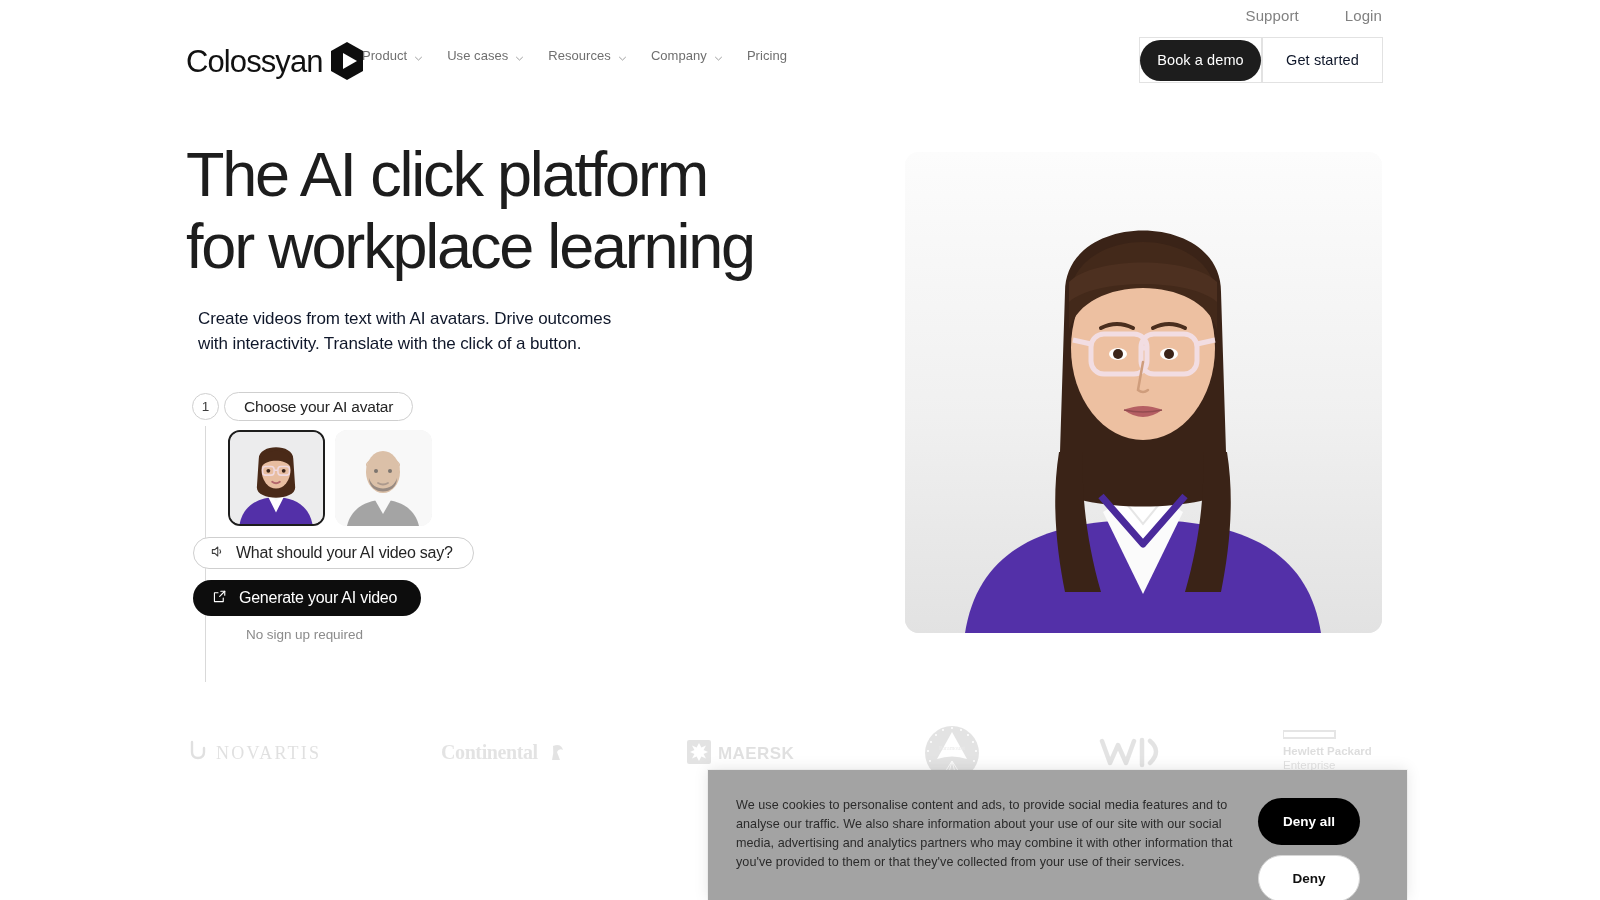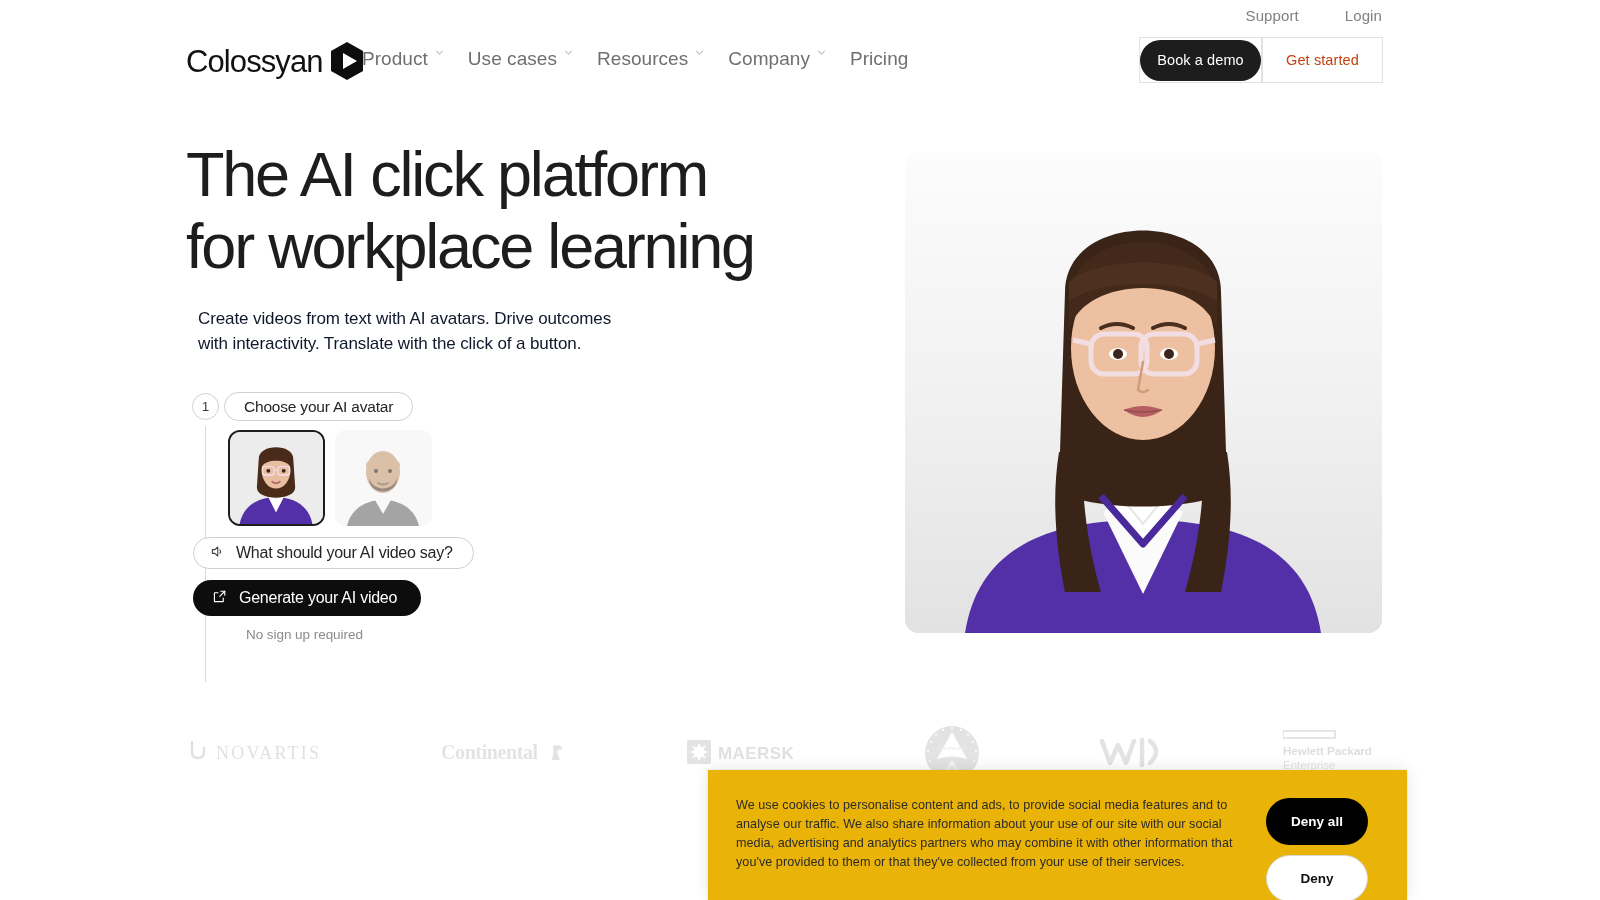--- a/index.html
+++ b/index.html
@@ -74,23 +74,23 @@
   .main-nav {
     position: absolute;
     left: 362px;
     top: 18px;
     display: flex;
     align-items: center;
     gap: 24px;
   }
   .nav-item {
     display: flex;
-    align-items: flex-start;
+    align-items: flex-end;
     gap: 7px;
-    font-size: 19px;
+    font-size: 13px;
     color: #6f6f6f;
     letter-spacing: .05px;
     cursor: pointer;
     white-space: nowrap;
   }
   .chev {
     display: block;
     width: 9px;
     height: 9px;
   }
@@ -119,21 +119,21 @@
     border-radius: 999px;
     width: 129px;
     height: 41px;
     font-size: 14.5px;
     font-family: inherit;
     letter-spacing: .1px;
     cursor: pointer;
   }
   .btn-started {
     background: #ffffff;
-    color: #c2410c;
+    color: #0f172a;
     border: 1px solid #e2e2e2;
     width: 121px;
     height: 46px;
     font-size: 14.5px;
     font-family: inherit;
     letter-spacing: .1px;
     cursor: pointer;
   }
 
   
@@ -316,26 +316,26 @@
     color: #9a9a9a;
   }
 
   
   .cookie-banner {
     position: absolute;
     left: 708px;
     top: 770px;
     width: 699px;
     height: 130px;
-    background: #eab308;
+    background: #a3a3a3;
     box-shadow: 0 -1px 14px rgba(0,0,0,.10), 0 0 0 1px rgba(0,0,0,.03);
     display: flex;
     align-items: flex-start;
     padding: 26px 24px 0 28px;
-    gap: 20px;
+    gap: 12px;
     z-index: 40;
   }
   .cookie-text {
     flex: 1;
     font-size: 12.6px;
     line-height: 1.52;
     color: #2b2b2b;
     letter-spacing: .05px;
     max-width: 510px;
   }

